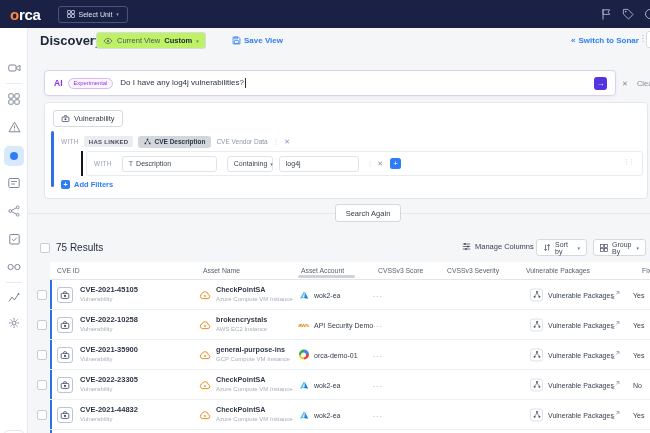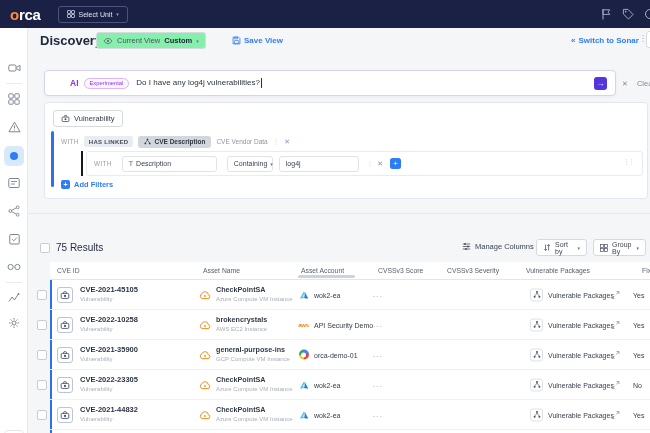--- a/index.html
+++ b/index.html
@@ -16,31 +16,31 @@
 
 .sidebar{position:absolute;left:0;top:28px;width:28px;height:405px;background:#fff;border-right:1px solid #e7eaef;z-index:8}
 .s-ic{position:absolute;left:7px;width:14px;height:14px;display:flex;align-items:center;justify-content:center}
 .s-div{position:absolute;left:6px;width:16px;height:1px;background:#e9ebef}
 .s-active{position:absolute;left:4px;top:118px;width:20px;height:20px;background:#d9e9fd;border-radius:5px;display:flex;align-items:center;justify-content:center}
 .s-active i{display:block;width:8px;height:8px;border-radius:50%;background:#2e7df6}
 .s-user{position:absolute;left:4px;top:402px;width:20px;height:20px;border:1px solid #e2e6ec;border-radius:4px;display:flex;align-items:center;justify-content:center}
 
 
 .page-title{position:absolute;left:40px;top:33px;font-size:13px;font-weight:bold;color:#20283a}
-.view-dd{position:absolute;left:96px;top:32px;height:17px;display:inline-flex;align-items:center;gap:4px;background:#86efac;border:1px solid #d6dbe2;border-radius:3px;padding:0 6px;cursor:pointer}
+.view-dd{position:absolute;left:96px;top:32px;height:17px;display:inline-flex;align-items:center;gap:4px;background:#bef264;border:1px solid #d6dbe2;border-radius:3px;padding:0 6px;cursor:pointer}
 .view-dd .t1{font-size:7.5px;color:#4a5264}
 .view-dd .t2{font-size:7.5px;font-weight:bold;color:#20283a}
 .saveview{position:absolute;left:232px;top:36px;display:inline-flex;align-items:center;gap:3px;color:#2e7df6;font-size:8px;font-weight:600;cursor:pointer}
 .switch{position:absolute;left:571px;top:36px;display:inline-flex;align-items:center;gap:3px;color:#2e7df6;font-size:8px;font-weight:bold;cursor:pointer}
 .head-dots{position:absolute;left:639px;top:34px;font-size:8px;color:#9aa2b1;letter-spacing:0}
 .head-partial{position:absolute;left:646px;top:31px;width:14px;height:17px;background:#fff;border:1px solid #d6dbe2;border-radius:3px}
 
 
 .ai-bar{position:absolute;left:44px;top:70px;width:572px;height:26px;background:#fff;border:1px solid #d7d2ef;border-radius:4px;display:flex;align-items:center;box-shadow:0 1px 3px rgba(120,90,220,.08)}
-.ai-label{margin-left:25px;font-size:8.5px;font-weight:bold;color:#8b2fe8}
+.ai-label{margin-left:9px;font-size:8.5px;font-weight:bold;color:#8b2fe8}
 .ai-pill{margin-left:5px;font-size:5.8px;color:#9333ea;border:1px solid #d9b8f5;background:#faf5ff;border-radius:8px;padding:1.5px 5px;white-space:nowrap}
 .ai-query{margin-left:7px;font-size:8px;color:#2c3342;flex:1;display:flex;align-items:flex-start}
 .ai-caret{display:inline-block;width:1px;height:10px;background:#2c3342;margin-left:1px}
 .ai-go{width:13px;height:13px;margin-right:8px;background:#5335e0;border:none;border-radius:3px;color:#fff;font-size:8px;line-height:13px;text-align:center;cursor:pointer;flex:none}
 .ai-clear{position:absolute;left:622px;top:79px;display:inline-flex;align-items:center;gap:9px;font-size:7.5px;color:#818a99;cursor:pointer}
 .ai-clear .x{font-size:7px}
 
 
 .fcard{position:absolute;left:44px;top:102px;width:604px;height:97px;background:#fff;border:1px solid #e3e7ed;border-radius:4px}
 .chip-entity{position:absolute;left:8px;top:7px;height:17px;display:inline-flex;align-items:center;gap:4px;border:1px solid #d6dae0;border-radius:3px;padding:0 7px;background:#fff;font-size:7.5px;color:#343b48;cursor:pointer}
@@ -313,20 +313,21 @@
       <button class="btn-plus">+</button>
       <span class="row2-drag">⋮⋮</span>
     </div>
     <div class="addfilters">
       <span class="ic">+</span>
       <span>Add Filters</span>
     </div>
   </section>
 
   <div class="mid-divider"></div>
+  <button class="btn-search">Search Again</button>
 
   <span class="cbx res-cbx"></span>
   <span class="res-count">75 Results</span>
   <div class="managecols">
     <span>
         <svg width="9" height="9" viewBox="0 0 9 9">
           <path d="M0.8 2h7.4M0.8 4.5h7.4M0.8 7h7.4" stroke="#4a5262" stroke-width="0.8"></path>
           <circle cx="3" cy="2" r="1" fill="#4a5262"></circle>
           <circle cx="6" cy="4.5" r="1" fill="#4a5262"></circle>
           <circle cx="4" cy="7" r="1" fill="#4a5262"></circle>

